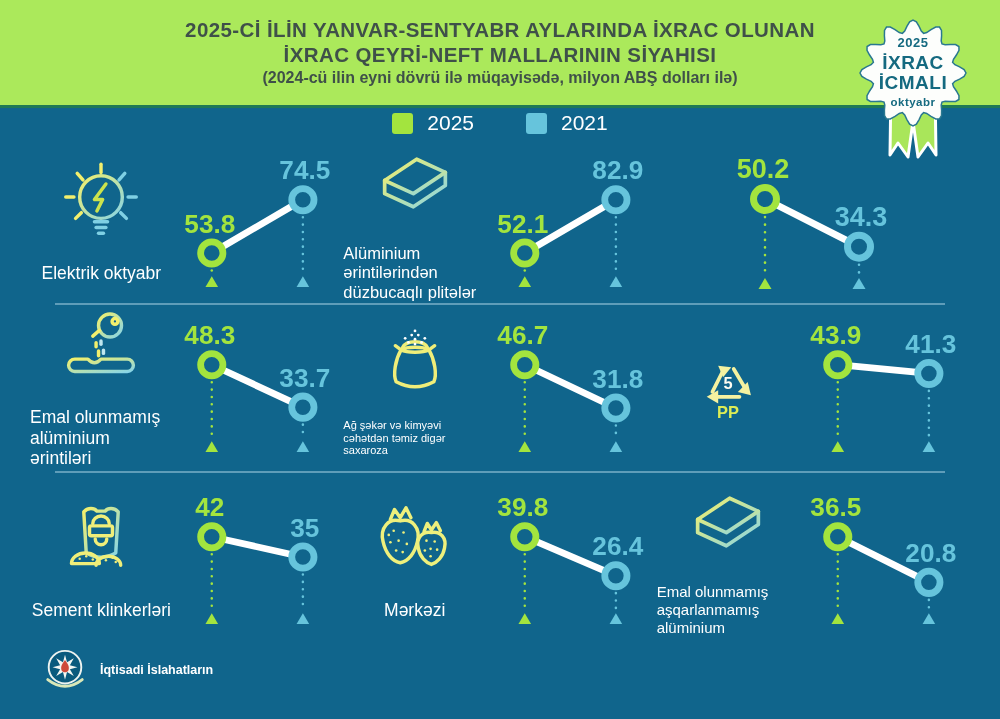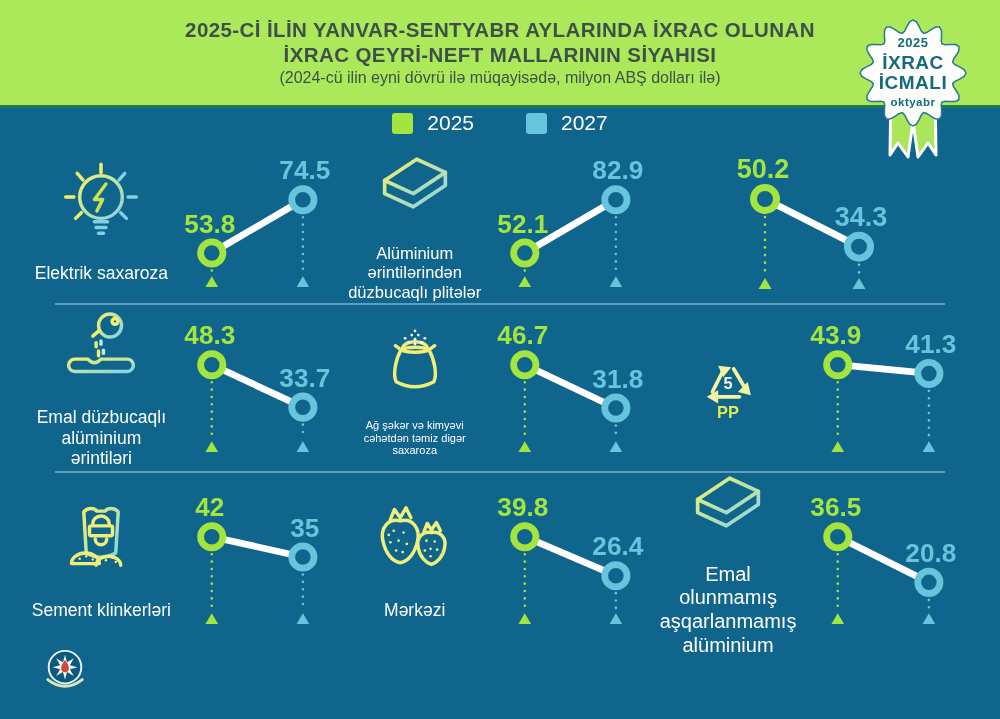--- a/index.html
+++ b/index.html
@@ -6,38 +6,38 @@
   .page{position:relative;width:1000px;height:719px;overflow:hidden;
         background:var(--background,#10658c);
         font-family:"Liberation Sans",sans-serif;}
   
   .header{position:absolute;top:0;left:0;right:0;height:105px;
           background:var(--header-green,#abe95b);
           border-bottom:3px solid #1e7a55;
           display:flex;flex-direction:column;justify-content:center;align-items:center;}
   .title{font-weight:700;font-size:20.5px;line-height:1.2;letter-spacing:.4px;
          color:var(--title-text,#3f5049);text-align:center;}
-  .subtitle{font-weight:400;font-size:16px;margin-top:2px;color:var(--title-text,#3f5049);text-align:center;}
+  .subtitle{font-weight:700;font-size:16px;margin-top:2px;color:var(--title-text,#3f5049);text-align:center;}
   
   .badge{position:absolute;top:5px;right:20px;width:134px;height:160px;z-index:6;}
   .badge text{fill:#156a80;font-weight:700;letter-spacing:.5px;}
   
   .legend{position:absolute;top:111px;left:0;right:0;display:flex;justify-content:center;gap:52px;}
   .legend-item{display:flex;align-items:center;gap:14px;}
   .swatch{width:21px;height:21px;border-radius:3px;}
   .swatch-2025{background:var(--accent-2025,#a3e43e);}
   .swatch-2024{background:var(--accent-2024,#66c4dc);}
   .legend-label{color:#fff;font-size:21px;}
   
   .grid{position:absolute;top:141px;left:30px;right:30px;
         display:grid;grid-template-columns:1fr 1fr 1fr;grid-template-rows:162px 168px 176px;}
   .cell{display:flex;align-items:center;justify-content:center;}
   .info{width:47%;display:flex;flex-direction:column;align-items:center;justify-content:center;}
   .icon{width:92px;height:82px;flex:0 0 auto;}
-  .name{color:#fff;font-size:17.5px;line-height:1.18;text-align:center;margin-top:20px;max-width:160px;}
+  .name{color:#fff;font-size:17.5px;line-height:1.18;margin-top:20px;max-width:160px;}
   .mini-chart{width:176px;height:150px;}
   .mini-chart text{font-family:"Liberation Sans",sans-serif;}
   .divider{position:absolute;left:55px;right:55px;height:2px;background:rgba(173,214,230,.5);}
   .divider-1{top:303px}.divider-2{top:471px}
   
   .footer{position:absolute;left:42px;bottom:22px;display:flex;align-items:center;gap:12px;}
   .org{color:#fff;font-size:12.5px;font-weight:700;line-height:1.4;}
   svg text{font-family:"Liberation Sans",sans-serif;}
 </style>
 </head>
@@ -72,21 +72,21 @@
     <text x="67" y="101" text-anchor="middle" font-size="11.5">oktyabr</text>
   </svg>
 
   <div class="legend">
     <div class="legend-item">
       <span class="swatch swatch-2025"></span>
       <span class="legend-label">2025</span>
     </div>
     <div class="legend-item">
       <span class="swatch swatch-2024"></span>
-      <span class="legend-label">2027</span>
+      <span class="legend-label">2021</span>
     </div>
   </div>
 
   <div class="grid">
 
     <div class="cell">
       <div class="info">
         <svg class="icon" viewBox="0 0 100 100">
           <g fill="none" stroke-width="4.2" stroke-linecap="round" stroke-linejoin="round">
             <line x1="50" y1="4" x2="50" y2="14" stroke="#f2ef6d"></line>
@@ -96,21 +96,21 @@
             <line x1="93" y1="44" x2="83" y2="44" stroke="#7fd0e4"></line>
             <line x1="19" y1="70" x2="26" y2="63" stroke="#f2ef6d"></line>
             <line x1="81" y1="70" x2="74" y2="63" stroke="#7fd0e4"></line>
             <circle cx="50" cy="44" r="26" stroke="url(#g-yb)"></circle>
             <path d="M42,74 h16" stroke="#7fd0e4"></path>
             <path d="M44,81 h12" stroke="#7fd0e4"></path>
             <path d="M47,88 h6" stroke="#7fd0e4"></path>
             <polyline points="56,28 42,47 52,47 45,61" stroke="#cbe34d"></polyline>
           </g>
         </svg>
-        <div class="name">Elektrik saxaroza</div>
+        <div class="name">Elektrik oktyabr</div>
       </div>
       <svg class="mini-chart" viewBox="0 0 176 150">
           <line x1="40" y1="125" x2="40" y2="128" stroke="#a3e43e" stroke-width="2.6" stroke-linecap="round" stroke-dasharray="0.1 7.5"></line>
           <polygon points="33.5,142 46.5,142 40,131" fill="#a3e43e"></polygon>
           <line x1="134" y1="70" x2="134" y2="128" stroke="#66c4dc" stroke-width="2.6" stroke-linecap="round" stroke-dasharray="0.1 7.5"></line>
           <polygon points="127.5,142 140.5,142 134,131" fill="#66c4dc"></polygon>
           <line x1="40" y1="107" x2="134" y2="52" stroke="#fff" stroke-width="7" stroke-linecap="round"></line>
           <circle cx="40" cy="107" r="11.5" fill="#10658c" stroke="#a3e43e" stroke-width="7"></circle>
           <circle cx="134" cy="52" r="11.5" fill="#10658c" stroke="#66c4dc" stroke-width="7"></circle>
           <text x="38" y="86" fill="#a3e43e" text-anchor="middle" font-size="27" font-weight="bold">53.8</text>
@@ -163,21 +163,21 @@
             <circle cx="61" cy="25" r="14" stroke="url(#g-yb)"></circle>
             <circle cx="67" cy="20" r="3.5" stroke="#f2ef6d"></circle>
             <path d="M48,31 L40,38" stroke="#f2ef6d"></path>
             <path d="M44,46 v5" stroke="#f2ef6d"></path>
             <path d="M50,44 v4" stroke="#bfe6ef"></path>
             <path d="M47,56 v6" stroke="#f2ef6d"></path>
             <path d="M53,55 v4" stroke="#bfe6ef"></path>
             <path d="M18,66 h16 q8,9 16,0 h32 a7.5,7.5 0 0 1 0,15 h-64 a7.5,7.5 0 0 1 0,-15 z" stroke="url(#g-yb)"></path>
           </g>
         </svg>
-        <div class="name">Emal düzbucaqlı alüminium ərintiləri</div>
+        <div class="name">Emal olunmamış alüminium ərintiləri</div>
       </div>
       <svg class="mini-chart" viewBox="0 0 176 150">
           <line x1="40" y1="70" x2="40" y2="128" stroke="#a3e43e" stroke-width="2.6" stroke-linecap="round" stroke-dasharray="0.1 7.5"></line>
           <polygon points="33.5,142 46.5,142 40,131" fill="#a3e43e"></polygon>
           <line x1="134" y1="113.79999999999998" x2="134" y2="128" stroke="#66c4dc" stroke-width="2.6" stroke-linecap="round" stroke-dasharray="0.1 7.5"></line>
           <polygon points="127.5,142 140.5,142 134,131" fill="#66c4dc"></polygon>
           <line x1="40" y1="52" x2="134" y2="95.79999999999998" stroke="#fff" stroke-width="7" stroke-linecap="round"></line>
           <circle cx="40" cy="52" r="11.5" fill="#10658c" stroke="#a3e43e" stroke-width="7"></circle>
           <circle cx="134" cy="95.79999999999998" r="11.5" fill="#10658c" stroke="#66c4dc" stroke-width="7"></circle>
           <text x="38" y="31" fill="#a3e43e" text-anchor="middle" font-size="27" font-weight="bold">48.3</text>
@@ -334,21 +334,21 @@
 
     <div class="cell">
       <div class="info">
         <svg class="icon" viewBox="0 0 100 100">
           <g stroke="url(#g-yb)" stroke-width="4.5" fill="none" stroke-linejoin="round" stroke-linecap="round">
             <path d="M13,47 L52,21 L87,37 L87,53 L48,79 L13,63 Z"></path>
             <path d="M13,47 L48,63 L87,37"></path>
             <path d="M48,63 L48,79"></path>
           </g>
         </svg>
-        <div class="name" style="font-size:20px">Emal olunmamış aşqarlanmamış alüminium</div>
+        <div class="name" style="font-size:15px">Emal olunmamış aşqarlanmamış alüminium</div>
       </div>
       <svg class="mini-chart" viewBox="0 0 176 150">
           <line x1="40" y1="70" x2="40" y2="128" stroke="#a3e43e" stroke-width="2.6" stroke-linecap="round" stroke-dasharray="0.1 7.5"></line>
           <polygon points="33.5,142 46.5,142 40,131" fill="#a3e43e"></polygon>
           <line x1="134" y1="117.1" x2="134" y2="128" stroke="#66c4dc" stroke-width="2.6" stroke-linecap="round" stroke-dasharray="0.1 7.5"></line>
           <polygon points="127.5,142 140.5,142 134,131" fill="#66c4dc"></polygon>
           <line x1="40" y1="52" x2="134" y2="99.1" stroke="#fff" stroke-width="7" stroke-linecap="round"></line>
           <circle cx="40" cy="52" r="11.5" fill="#10658c" stroke="#a3e43e" stroke-width="7"></circle>
           <circle cx="134" cy="99.1" r="11.5" fill="#10658c" stroke="#66c4dc" stroke-width="7"></circle>
           <text x="38" y="31" fill="#a3e43e" text-anchor="middle" font-size="27" font-weight="bold">36.5</text>
@@ -362,16 +362,17 @@
   <div class="divider divider-2"></div>
 
   <div class="footer">
     <svg width="46" height="52" viewBox="0 0 48 52">
       <path d="M6,35 Q24,49 42,35" fill="none" stroke="#d9e7b8" stroke-width="3" stroke-linecap="round"></path>
       <circle cx="24" cy="22" r="17" fill="#0a5a7d" stroke="#edf3f0" stroke-width="2"></circle>
       <polygon id="emblem-star" fill="#f3f6f2" points="24.0,9.0 26.1,16.9 33.2,12.8 29.1,19.9 37.0,22.0 29.1,24.1 33.2,31.2 26.1,27.1 24.0,35.0 21.9,27.1 14.8,31.2 18.9,24.1 11.0,22.0 18.9,19.9 14.8,12.8 21.9,16.9"></polygon>
       <path d="M24,14.5 C27,18.5 29,21.5 27.5,25.5 C26.5,28 21.5,28 20.5,25.5 C19,21.5 21,18.5 24,14.5 Z" fill="#cf4a3a"></path>
     </svg>
     <div class="org">
+      <div>İqtisadi İslahatların</div>
     </div>
   </div>
 
 </div>
 
 </body></html>

